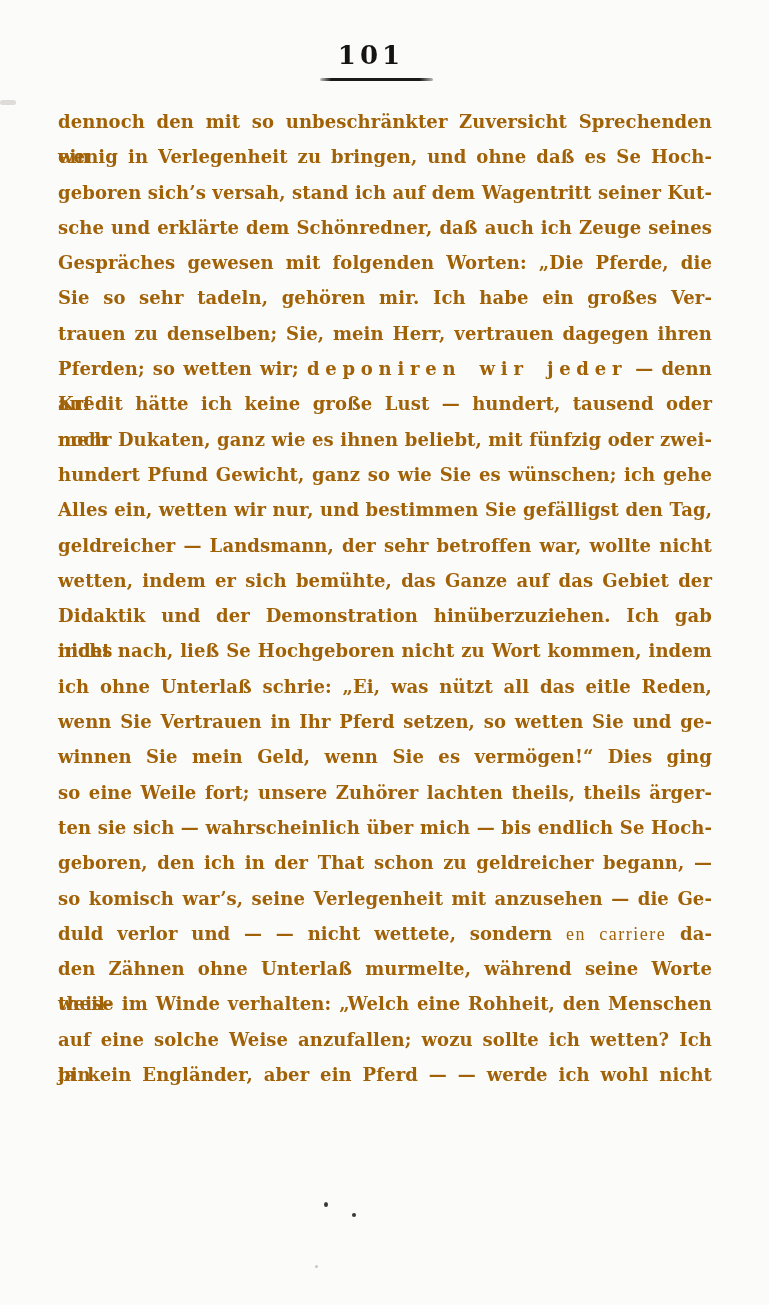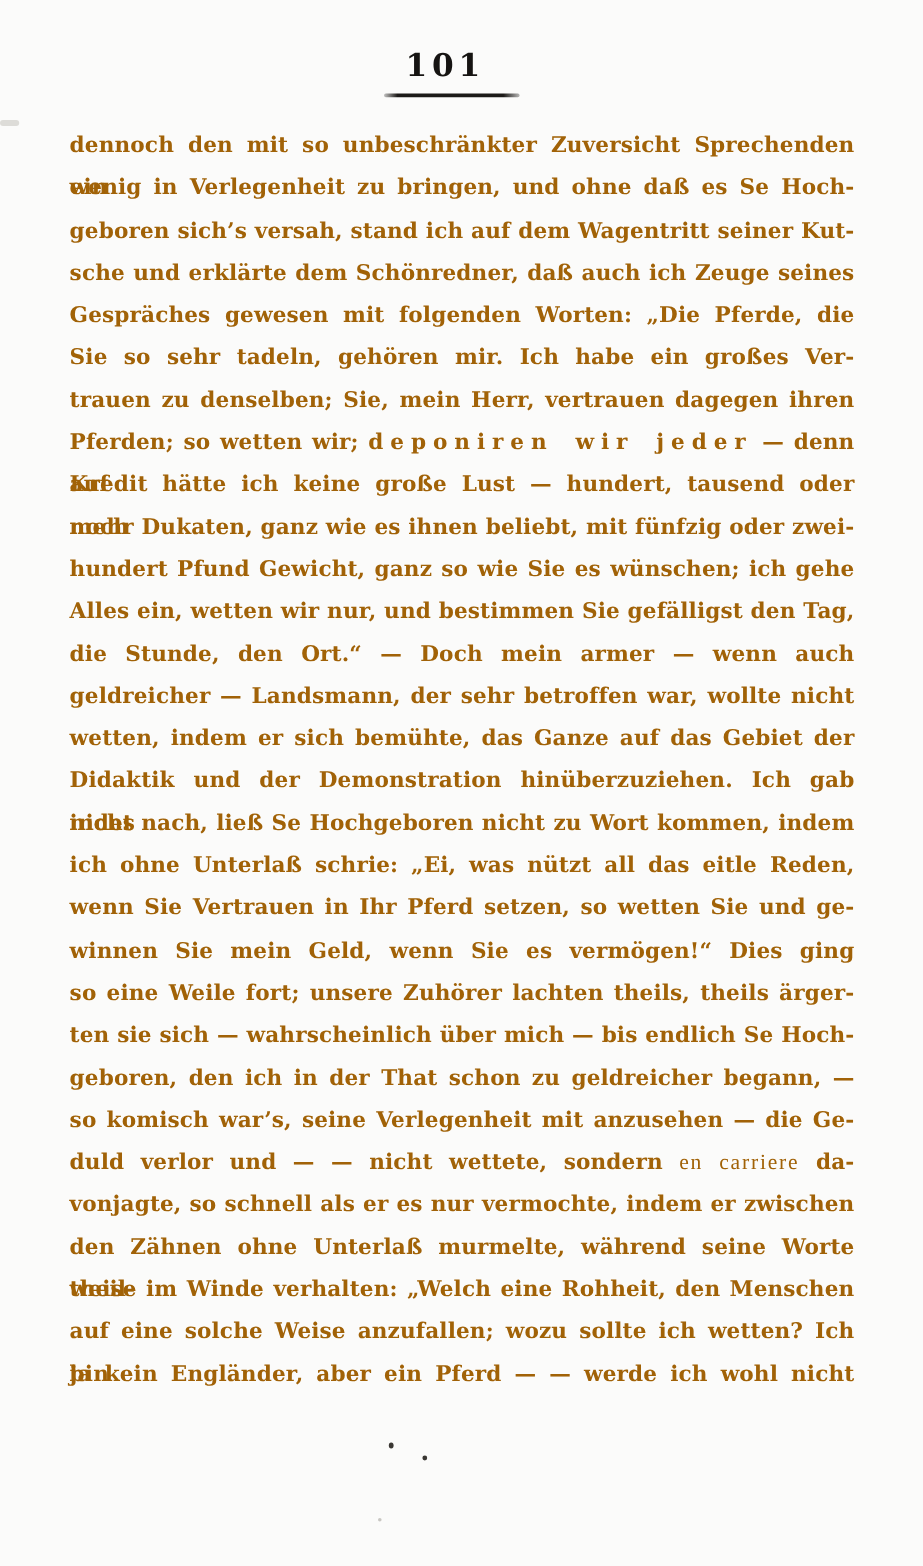--- a/index.html
+++ b/index.html
@@ -103,34 +103,32 @@
     <div class="line">geboren sich’s versah, stand ich auf dem Wagentritt seiner Kut-</div>
     <div class="line">sche und erklärte dem Schönredner, daß auch ich Zeuge seines</div>
     <div class="line">Gespräches gewesen mit folgenden Worten: „Die Pferde, die</div>
     <div class="line">Sie so sehr tadeln, gehören mir. Ich habe ein großes Ver-</div>
     <div class="line">trauen zu denselben; Sie, mein Herr, vertrauen dagegen ihren</div>
     <div class="line"><span>Pferden; so wetten wir; </span><span class="spaced">deponiren wir jeder</span><span> — denn auf</span></div>
     <div class="line">Kredit hätte ich keine große Lust — hundert, tausend oder noch</div>
     <div class="line">mehr Dukaten, ganz wie es ihnen beliebt, mit fünfzig oder zwei-</div>
     <div class="line">hundert Pfund Gewicht, ganz so wie Sie es wünschen; ich gehe</div>
     <div class="line">Alles ein, wetten wir nur, und bestimmen Sie gefälligst den Tag,</div>
-    <div class="line">die Stunde, den Ort.“ — Doch mein armer — wenn auch</div>
     <div class="line">geldreicher — Landsmann, der sehr betroffen war, wollte nicht</div>
     <div class="line">wetten, indem er sich bemühte, das Ganze auf das Gebiet der</div>
     <div class="line">Didaktik und der Demonstration hinüberzuziehen. Ich gab indes</div>
     <div class="line">nicht nach, ließ Se Hochgeboren nicht zu Wort kommen, indem</div>
     <div class="line">ich ohne Unterlaß schrie: „Ei, was nützt all das eitle Reden,</div>
     <div class="line">wenn Sie Vertrauen in Ihr Pferd setzen, so wetten Sie und ge-</div>
     <div class="line">winnen Sie mein Geld, wenn Sie es vermögen!“ Dies ging</div>
     <div class="line">so eine Weile fort; unsere Zuhörer lachten theils, theils ärger-</div>
     <div class="line">ten sie sich — wahrscheinlich über mich — bis endlich Se Hoch-</div>
     <div class="line">geboren, den ich in der That schon zu geldreicher begann, —</div>
     <div class="line">so komisch war’s, seine Verlegenheit mit anzusehen — die Ge-</div>
     <div class="line"><span>duld verlor und — — nicht wettete, sondern </span><span class="roman">en carriere</span><span> da-</span></div>
-    <div class="line">vonjagte, so schnell als er es nur vermochte, indem er zwischen</div>
     <div class="line">den Zähnen ohne Unterlaß murmelte, während seine Worte theil-</div>
     <div class="line">weise im Winde verhalten: „Welch eine Rohheit, den Menschen</div>
     <div class="line">auf eine solche Weise anzufallen; wozu sollte ich wetten? Ich bin</div>
     <div class="line">ja kein Engländer, aber ein Pferd — — werde ich wohl nicht</div>
   </div>
 
   <div class="speck speck-1"></div>
   <div class="speck speck-2"></div>
   <div class="speck speck-3"></div>
 

